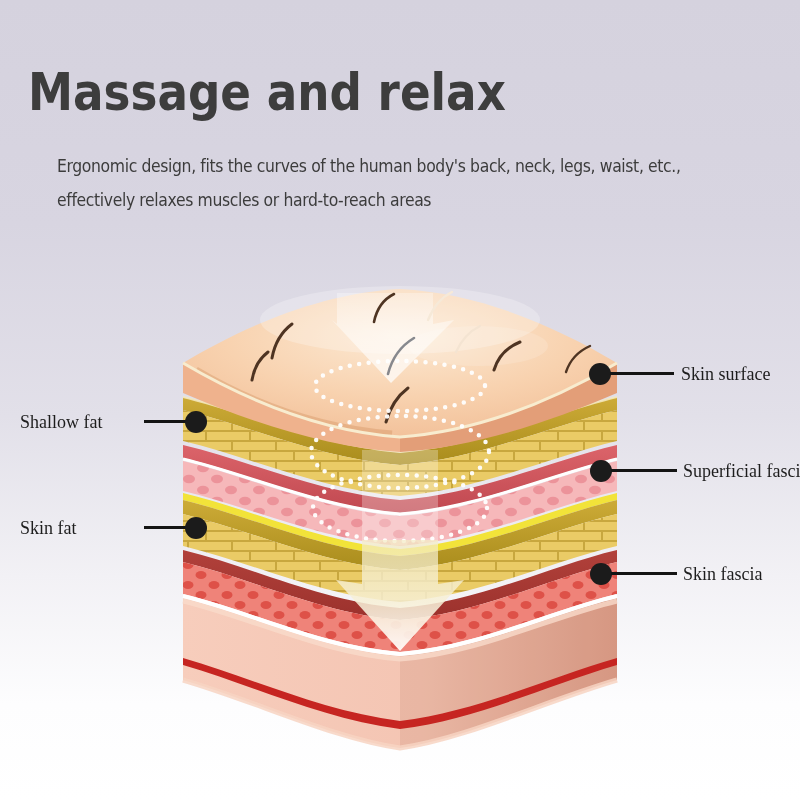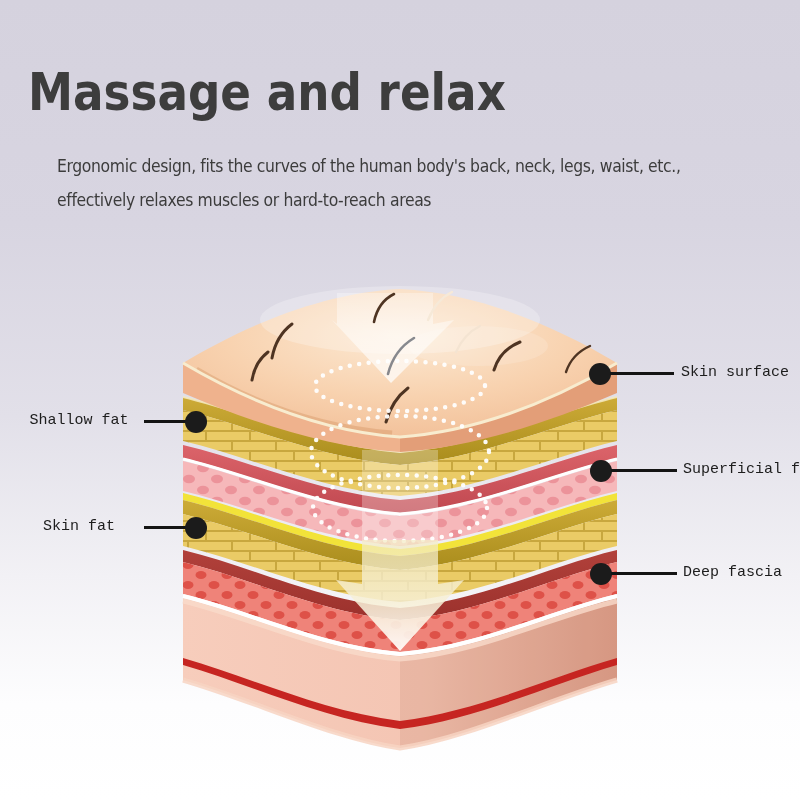--- a/index.html
+++ b/index.html
@@ -21,24 +21,24 @@
     position:absolute;left:57px;top:149px;
     font-family:"DejaVu Sans",sans-serif;
     font-size:17px;color:#3c3c3c;line-height:34px;
     letter-spacing:-0.4px;white-space:nowrap;
     transform:scaleX(0.92);transform-origin:left top;
   }
   svg.diagram{position:absolute;left:0;top:0;}
   .dot{position:absolute;width:22px;height:22px;border-radius:50%;background:#1b1b1b;}
   .lline{position:absolute;height:3px;background:#141414;}
   .lbl{
-    position:absolute;font-size:15px;color:#1d1d1d;white-space:nowrap;
-    font-family:Liberation Mono, monospace;
+    position:absolute;font-size:18px;color:#1d1d1d;white-space:nowrap;
+    font-family:Liberation Serif, serif;
   }
-  .lbl.right-align{text-align:center;}
+  .lbl.right-align{text-align:left;}
 </style>
 </head>
 <body>
 
 <div class="stage">
 
   <div class="title">Massage and relax</div>
 
   <div class="subtitle">
     <div>Ergonomic design, fits the curves of the human body's back, neck, legs, waist, etc.,</div>
@@ -165,21 +165,21 @@
   <span class="dot" style="left:589px;top:363px"></span>
   <span class="lline" style="left:610px;top:372px;width:64px"></span>
   <span class="lbl" style="left:681px;top:364px">Skin surface</span>
 
   <span class="dot" style="left:590px;top:460px"></span>
   <span class="lline" style="left:611px;top:469px;width:66px"></span>
   <span class="lbl" style="left:683px;top:461px">Superficial fascia</span>
 
   <span class="dot" style="left:590px;top:563px"></span>
   <span class="lline" style="left:611px;top:572px;width:66px"></span>
-  <span class="lbl" style="left:683px;top:564px">Deep fascia</span>
+  <span class="lbl" style="left:683px;top:564px">Skin fascia</span>
 
   <span class="lbl right-align" style="left:20px;top:412px;width:118px">Shallow fat</span>
   <span class="lline" style="left:144px;top:420px;width:43px"></span>
   <span class="dot" style="left:185px;top:411px"></span>
 
   <span class="lbl right-align" style="left:20px;top:518px;width:118px">Skin fat</span>
   <span class="lline" style="left:144px;top:526px;width:43px"></span>
   <span class="dot" style="left:185px;top:517px"></span>
 
 </div>

